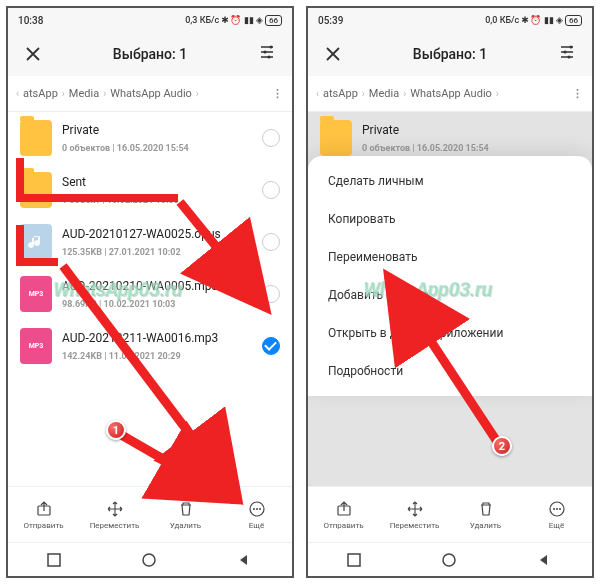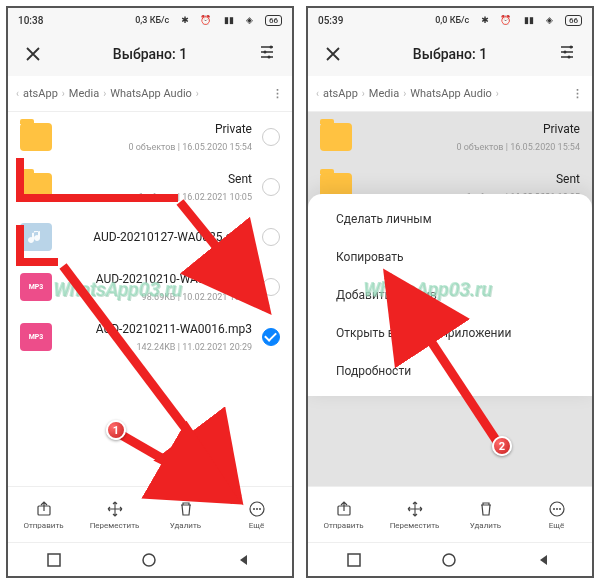--- a/index.html
+++ b/index.html
@@ -33,21 +33,21 @@
     height: 24px;
     background: #f7f7f7;
     display: flex;
     align-items: center;
     justify-content: space-between;
     padding: 0 10px;
     font-size: 10px;
     color: #333;
     font-weight: 500;
   }
-  .status-right { display: flex; align-items: center; gap: 12px; font-size: 9px; }
+  .status-right { display: flex; align-items: center; gap: 2px; font-size: 9px; }
   .header {
     height: 44px;
     background: #f7f7f7;
     display: flex;
     align-items: center;
     padding: 0 16px;
     gap: 12px;
   }
   .header-title {
     flex: 1;
@@ -81,24 +81,23 @@
     overflow: hidden;
     position: relative;
   }
   .row {
     display: flex;
     align-items: center;
     padding: 8px 12px;
     gap: 10px;
     min-height: 50px;
     position: relative;
-    text-align: right;
   }
   .icon-box {
-    width: 32px; height: 28px;
+    width: 32px; height: 36px;
     border-radius: 4px;
     display: flex;
     align-items: center;
     justify-content: center;
     flex-shrink: 0;
     font-size: 7px;
     font-weight: bold;
     color: #fff;
   }
   .folder-ico { background: #ffc241; position: relative; }
@@ -107,21 +106,21 @@
     position: absolute;
     top: -4px; left: 0;
     width: 14px; height: 5px;
     background: #ffc241;
     border-radius: 2px 2px 0 0;
   }
   .opus-ico { background: #b9d4e8; color: #fff; }
   .mp3-ico { background: #ed4d8a; }
   .row-body { flex: 1; min-width: 0; }
   .row-title { font-size: 12px; color: #222; font-weight: 400; white-space: nowrap; overflow: hidden; text-overflow: ellipsis; }
-  .row-sub { font-size: 9px; color: #999; margin-top: 6px; }
+  .row-sub { font-size: 9px; color: #999; margin-top: 6px; font-weight: bold; }
   .radio {
     width: 18px; height: 18px;
     border: 1.5px solid #ccc;
     border-radius: 50%;
     flex-shrink: 0;
   }
   .radio.checked {
     background: #0a84ff;
     border-color: #0a84ff;
     position: relative;
@@ -167,21 +166,21 @@
     inset: 0;
     background: rgba(100,100,100,0.18);
     pointer-events: none;
   }
   .sheet {
     position: absolute;
     left: 0; right: 0;
     bottom: 90px;
     background: #fff;
     border-radius: 14px 14px 0 0;
-    padding: 6px 8px;
+    padding: 6px 0;
     box-shadow: 0 -4px 20px rgba(0,0,0,0.1);
   }
   .sheet-item {
     padding: 12px 20px;
     font-size: 12px;
     color: #333;
     cursor: pointer;
   }
   
   .watermark {
@@ -276,20 +275,21 @@
         <div class="radio"></div>
       </div>
       <div class="row">
         <div class="icon-box opus-ico">
           <svg width="18" height="18" viewBox="0 0 18 18">
               <path d="M7 3v9a3 3 0 1 1-2-2.8V5l8-2v7a3 3 0 1 1-2-2.8V3z" fill="#fff" opacity="0.9"></path>
             </svg>
         </div>
         <div class="row-body">
           <div class="row-title">AUD-20210127-WA0025.opus</div>
+          <div class="row-sub">125.35KB  |  27.01.2021 10:02</div>
         </div>
         <div class="radio"></div>
       </div>
       <div class="row">
         <div class="icon-box mp3-ico">MP3</div>
         <div class="row-body">
           <div class="row-title">AUD-20210210-WA0005.mp3</div>
           <div class="row-sub">98.69KB  |  10.02.2021 10:03</div>
         </div>
         <div class="radio"></div>
@@ -417,20 +417,21 @@
       <div class="row">
         <div class="icon-box folder-ico"></div>
         <div class="row-body">
           <div class="row-title">Sent</div>
           <div class="row-sub">1 объект  |  16.02.2021 10:05</div>
         </div>
       </div>
       <div class="sheet">
         <div class="sheet-item">Сделать личным</div>
         <div class="sheet-item">Копировать</div>
+        <div class="sheet-item">Переименовать</div>
         <div class="sheet-item">Добавить в архив</div>
         <div class="sheet-item">Открыть в другом приложении</div>
         <div class="sheet-item">Подробности</div>
       </div>
       <div class="watermark" style="left:55px;top:165px;">WhatsApp03.ru</div>
     </div>
     <div class="bottom-bar">
       <div class="bottom-btn">
         <svg width="18" height="18" viewBox="0 0 18 18">
             <rect x="3" y="6" width="12" height="9" rx="1" fill="none" stroke="#444" stroke-width="1.2"></rect>

